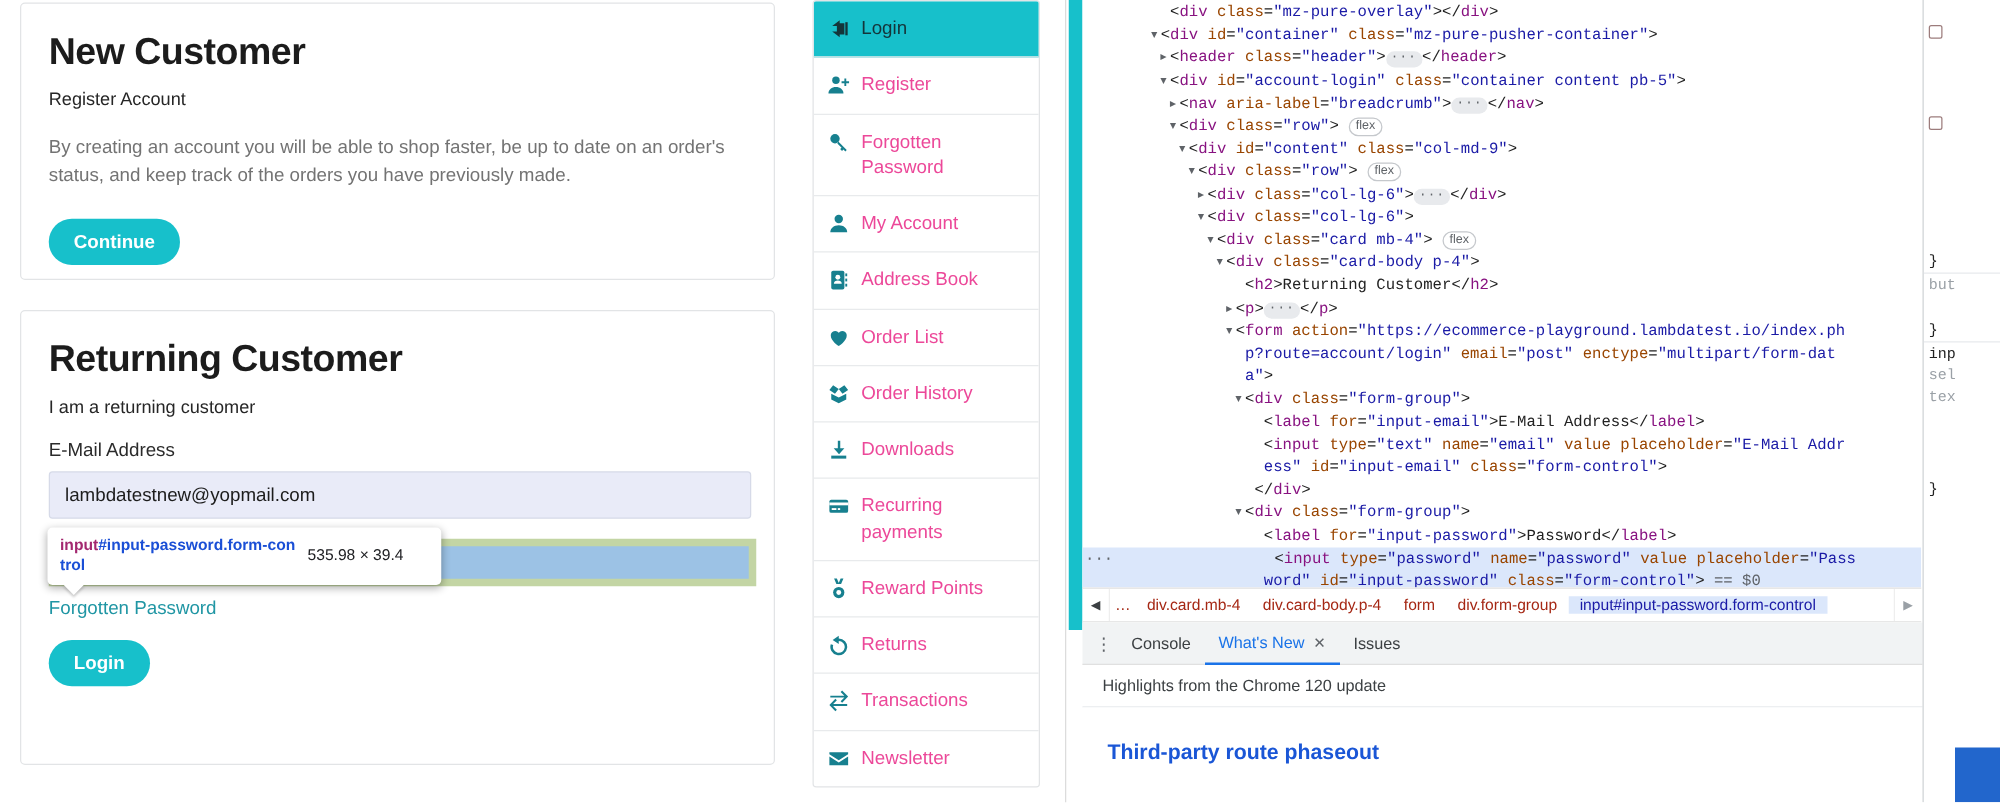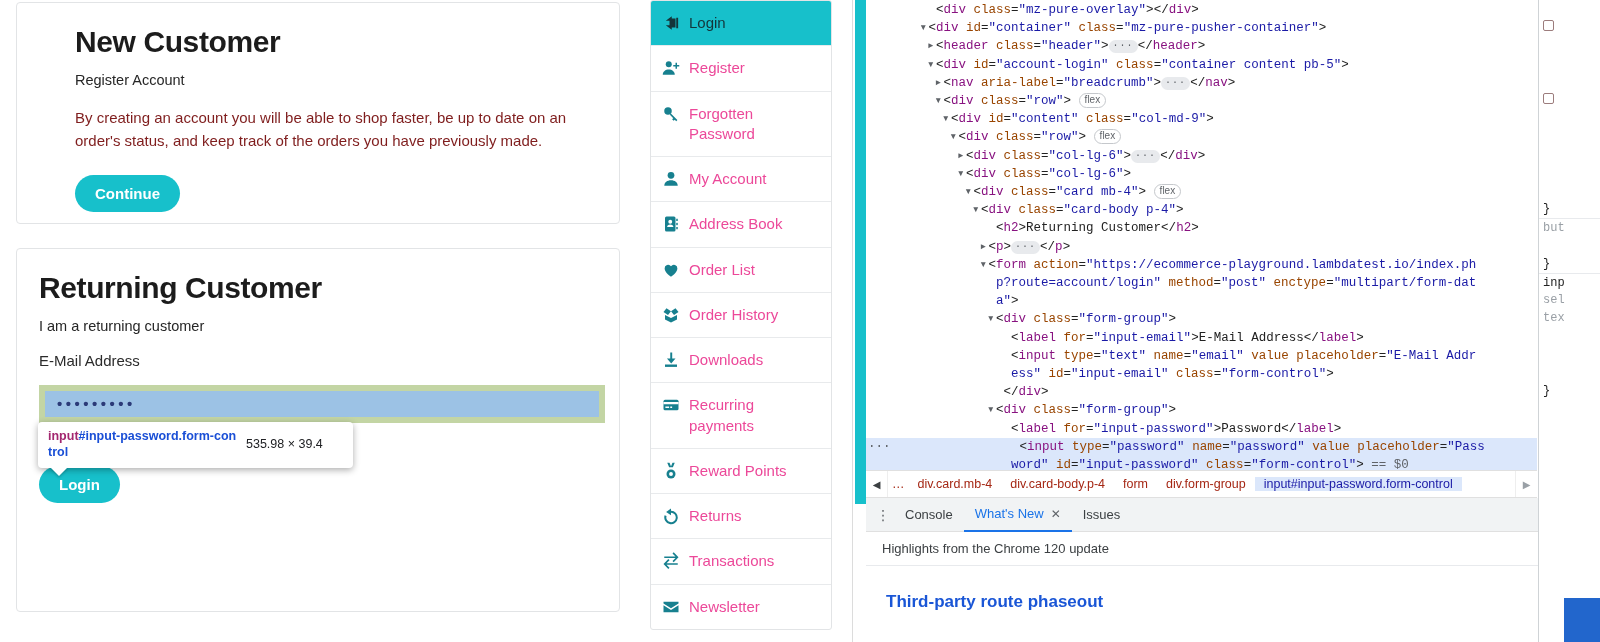--- a/index.html
+++ b/index.html
@@ -15,34 +15,34 @@
 
   
   .page {
     position:absolute; left:0; top:0; width:852px; height:642px;
     background:#fff; overflow:hidden;
   }
   .card {
     position:absolute; left:16px; background:#fff;
     border:1px solid #e2e4e6; border-radius:4px;
   }
-  #card-new      { top:2px;  width:604px; height:222px;padding-left:36px; }
+  #card-new      { top:2px;  width:604px; height:222px; }
   #card-return   { top:248px; width:604px; height:364px; }
   .card-body { padding:22px 22px 18px 22px; }
 
   h2.card-title {
     margin:0 0 14px 0; font-size:30px; font-weight:700;
     color:#1c1c1c; letter-spacing:-0.4px; line-height:1.1;
   }
   #card-return h2.card-title { font-size:30px; }
   .card-sub {
     margin:0 0 18px 0; font-size:14.5px; font-weight:400; color:#262626;
   }
   .card-para {
-    margin:0 0 22px 0; font-size:15px; color:#7f1d1d; line-height:1.55;
+    margin:0 0 22px 0; font-size:15px; color:#737373; line-height:1.55;
     max-width:560px;
   }
   .btn-teal {
     display:inline-block; background:#17c0cb; color:#fff; border:none;
     border-radius:22px; padding:10px 20px; font-size:15px; font-weight:600;
     cursor:pointer; font-family:"Liberation Sans", sans-serif;
   }
 
   .form-label { display:block; font-size:15px; color:#2b2b2b; margin:0 0 8px 0; }
   .email-input {
@@ -226,20 +226,21 @@
         <button class="btn-teal">Continue</button>
       </div>
     </div>
 
     <div class="card" id="card-return">
       <div class="card-body">
         <h2 class="card-title">Returning Customer</h2>
         <p class="card-sub">I am a returning customer</p>
 
         <label class="form-label">E-Mail Address</label>
+        <input class="email-input" type="text" value="lambdatestnew@yopmail.com" style="">
 
         <div class="pw-wrap">
           <div class="pw-margin">
             <div class="pw-padding">
               <div class="pw-content">•••••••••</div>
             </div>
           </div>
         </div>
 
         <a class="link-forgot" href="#">Forgotten Password</a>
@@ -396,21 +397,21 @@
         <div class="dt-row"><span style="display:inline-block;width:14px"></span>       <span class="arrow">▾</span><span class="pk">&lt;</span><span class="tw">div</span><span class="at"> class</span><span class="pk">=</span><span class="av">"row"</span><span class="pk">&gt; </span><span class="flexbadge">flex</span></div>
         <div class="dt-row"><span style="display:inline-block;width:14px"></span>        <span class="arrow">▾</span><span class="pk">&lt;</span><span class="tw">div</span><span class="at"> id</span><span class="pk">=</span><span class="av">"content"</span><span class="at"> class</span><span class="pk">=</span><span class="av">"col-md-9"</span><span class="pk">&gt;</span></div>
         <div class="dt-row"><span style="display:inline-block;width:14px"></span>         <span class="arrow">▾</span><span class="pk">&lt;</span><span class="tw">div</span><span class="at"> class</span><span class="pk">=</span><span class="av">"row"</span><span class="pk">&gt; </span><span class="flexbadge">flex</span></div>
         <div class="dt-row"><span style="display:inline-block;width:14px"></span>          <span class="arrow">▸</span><span class="pk">&lt;</span><span class="tw">div</span><span class="at"> class</span><span class="pk">=</span><span class="av">"col-lg-6"</span><span class="pk">&gt;</span><span class="ell">···</span><span class="pk">&lt;/</span><span class="tw">div</span><span class="pk">&gt;</span></div>
         <div class="dt-row"><span style="display:inline-block;width:14px"></span>          <span class="arrow">▾</span><span class="pk">&lt;</span><span class="tw">div</span><span class="at"> class</span><span class="pk">=</span><span class="av">"col-lg-6"</span><span class="pk">&gt;</span></div>
         <div class="dt-row"><span style="display:inline-block;width:14px"></span>           <span class="arrow">▾</span><span class="pk">&lt;</span><span class="tw">div</span><span class="at"> class</span><span class="pk">=</span><span class="av">"card mb-4"</span><span class="pk">&gt; </span><span class="flexbadge">flex</span></div>
         <div class="dt-row"><span style="display:inline-block;width:14px"></span>            <span class="arrow">▾</span><span class="pk">&lt;</span><span class="tw">div</span><span class="at"> class</span><span class="pk">=</span><span class="av">"card-body p-4"</span><span class="pk">&gt;</span></div>
         <div class="dt-row"><span style="display:inline-block;width:14px"></span>              <span class="arrow"></span><span class="pk">&lt;</span><span class="tw">h2</span><span class="pk">&gt;</span><span class="tx">Returning Customer</span><span class="pk">&lt;/</span><span class="tw">h2</span><span class="pk">&gt;</span></div>
         <div class="dt-row"><span style="display:inline-block;width:14px"></span>             <span class="arrow">▸</span><span class="pk">&lt;</span><span class="tw">p</span><span class="pk">&gt;</span><span class="ell">···</span><span class="pk">&lt;/</span><span class="tw">p</span><span class="pk">&gt;</span></div>
         <div class="dt-row"><span style="display:inline-block;width:14px"></span>             <span class="arrow">▾</span><span class="pk">&lt;</span><span class="tw">form</span><span class="at"> action</span><span class="pk">=</span><span class="av">"https://ecommerce-playground.lambdatest.io/index.ph</span></div>
-        <div class="dt-row"><span style="display:inline-block;width:14px"></span>              <span class="arrow"></span><span class="av">p?route=account/login"</span><span class="at"> method</span><span class="pk">=</span><span class="av">"post"</span><span class="at"> enctype</span><span class="pk">=</span><span class="av">"multipart/form-dat</span></div>
+        <div class="dt-row"><span style="display:inline-block;width:14px"></span>              <span class="arrow"></span><span class="av">p?route=account/login"</span><span class="at"> email</span><span class="pk">=</span><span class="av">"post"</span><span class="at"> enctype</span><span class="pk">=</span><span class="av">"multipart/form-dat</span></div>
         <div class="dt-row"><span style="display:inline-block;width:14px"></span>              <span class="arrow"></span><span class="av">a"</span><span class="pk">&gt;</span></div>
         <div class="dt-row"><span style="display:inline-block;width:14px"></span>              <span class="arrow">▾</span><span class="pk">&lt;</span><span class="tw">div</span><span class="at"> class</span><span class="pk">=</span><span class="av">"form-group"</span><span class="pk">&gt;</span></div>
         <div class="dt-row"><span style="display:inline-block;width:14px"></span>                <span class="arrow"></span><span class="pk">&lt;</span><span class="tw">label</span><span class="at"> for</span><span class="pk">=</span><span class="av">"input-email"</span><span class="pk">&gt;</span><span class="tx">E-Mail Address</span><span class="pk">&lt;/</span><span class="tw">label</span><span class="pk">&gt;</span></div>
         <div class="dt-row"><span style="display:inline-block;width:14px"></span>                <span class="arrow"></span><span class="pk">&lt;</span><span class="tw">input</span><span class="at"> type</span><span class="pk">=</span><span class="av">"text"</span><span class="at"> name</span><span class="pk">=</span><span class="av">"email"</span><span class="at"> value</span><span class="at"> placeholder</span><span class="pk">=</span><span class="av">"E-Mail Addr</span></div>
         <div class="dt-row"><span style="display:inline-block;width:14px"></span>                <span class="arrow"></span><span class="av">ess"</span><span class="at"> id</span><span class="pk">=</span><span class="av">"input-email"</span><span class="at"> class</span><span class="pk">=</span><span class="av">"form-control"</span><span class="pk">&gt;</span></div>
         <div class="dt-row"><span style="display:inline-block;width:14px"></span>               <span class="arrow"></span><span class="pk">&lt;/</span><span class="tw">div</span><span class="pk">&gt;</span></div>
         <div class="dt-row"><span style="display:inline-block;width:14px"></span>              <span class="arrow">▾</span><span class="pk">&lt;</span><span class="tw">div</span><span class="at"> class</span><span class="pk">=</span><span class="av">"form-group"</span><span class="pk">&gt;</span></div>
         <div class="dt-row"><span style="display:inline-block;width:14px"></span>                <span class="arrow"></span><span class="pk">&lt;</span><span class="tw">label</span><span class="at"> for</span><span class="pk">=</span><span class="av">"input-password"</span><span class="pk">&gt;</span><span class="tx">Password</span><span class="pk">&lt;/</span><span class="tw">label</span><span class="pk">&gt;</span></div>
         <div class="dt-row sel"><span class="dt-dots">···</span>                <span class="arrow"></span><span class="pk">&lt;</span><span class="tw">input</span><span class="at"> type</span><span class="pk">=</span><span class="av">"password"</span><span class="at"> name</span><span class="pk">=</span><span class="av">"password"</span><span class="at"> value</span><span class="at"> placeholder</span><span class="pk">=</span><span class="av">"Pass</span></div>
         <div class="dt-row sel"><span style="display:inline-block;width:14px"></span>                <span class="arrow"></span><span class="av">word"</span><span class="at"> id</span><span class="pk">=</span><span class="av">"input-password"</span><span class="at"> class</span><span class="pk">=</span><span class="av">"form-control"</span><span class="pk">&gt;</span><span class="dollar"> == $0</span></div>

